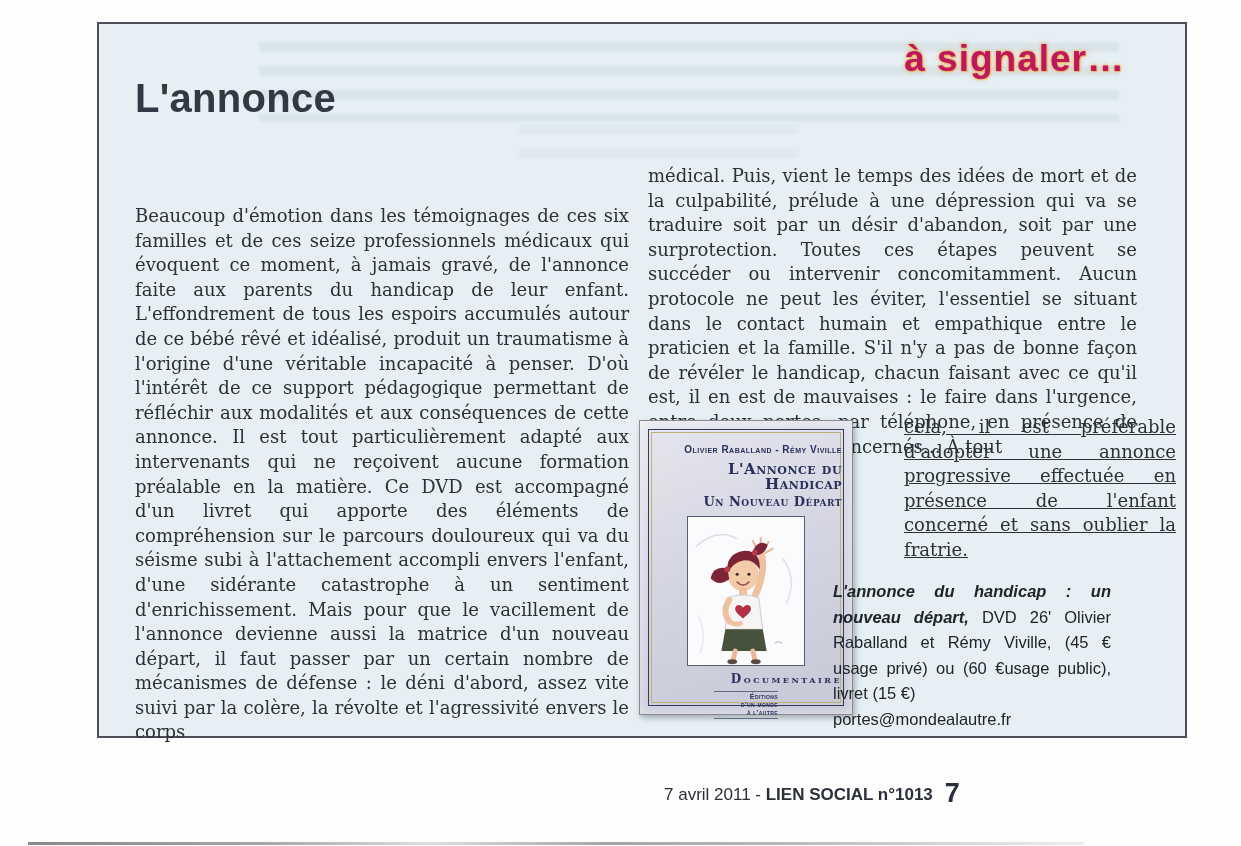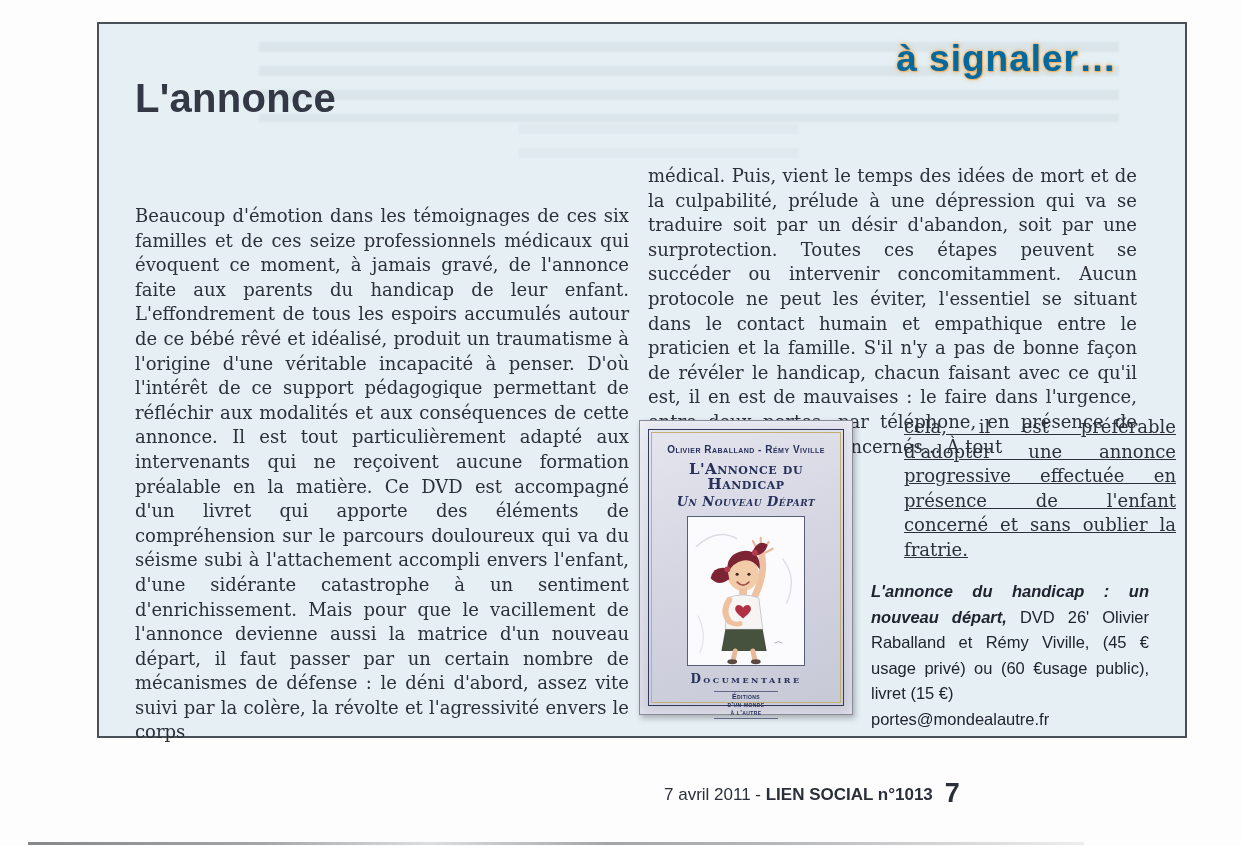--- a/index.html
+++ b/index.html
@@ -23,23 +23,23 @@
   
   .ghost {
     position:absolute; pointer-events:none;
     background:repeating-linear-gradient(180deg, rgba(90,100,110,0.07) 0 10px, rgba(0,0,0,0) 10px 24px);
     filter:blur(1px);
   }
   .ghost-a { left:160px; top:18px; width:860px; height:80px; }
   .ghost-b { left:420px; top:100px; width:280px; height:40px; opacity:.6; }
 
   .section-header {
-    position:absolute; top:14px; right:68px;
+    position:absolute; top:14px; right:60px;
     font-size:37px; font-weight:600; letter-spacing:1px;
-    color:#0369a1;
+    color:#be185d;
     text-shadow:0 0 2px #f0a23a, 0 0 5px rgba(240,162,58,.75), 1px 1px 0 rgba(240,162,58,.5);
   }
 
   .title {
     position:absolute; left:36px; top:50px; margin:0;
     font-size:40px; line-height:48px; font-weight:600;
     color:#343844; letter-spacing:.3px;
   }
   .title-line { display:block; }
 
@@ -64,33 +64,33 @@
   .cover-frame-outer {
     position:absolute; inset:8px;
     border:1px solid #343a5c;
   }
   .cover-frame-inner {
     position:absolute; inset:2px;
     border:1px solid #c3ae74;
   }
   .cover-content {
     position:absolute; inset:10px;
-    text-align:center; color:#27305a;
+    text-align:right; color:#27305a;
     padding-top:14px; box-sizing:border-box;
   }
   .cover-authors {
     font-size:10px; font-weight:700; font-variant:small-caps;
     letter-spacing:.5px; line-height:10px;
   }
   .cover-title {
     margin-top:7px; font-size:15px; font-weight:700;
     font-variant:small-caps; letter-spacing:.5px; line-height:15px;
   }
   .cover-subtitle {
-    margin-top:3px; font-size:13px; font-weight:700; font-style:italic;
+    margin-top:3px; font-size:13px; font-weight:700; 
     font-variant:small-caps; letter-spacing:.5px; line-height:13px;
   }
   .cover-illustration {
     width:118px; height:150px; margin:8px auto 0;
     background:#fbfbfd; border:1px solid #565d78;
     box-sizing:border-box;
   }
   .cover-illustration svg { display:block; width:100%; height:100%; }
   .cover-genre {
     margin-top:7px; font-size:12px; font-weight:700;
@@ -100,21 +100,21 @@
     margin:5px auto 0; width:64px;
     font-size:7px; line-height:8px; font-weight:700;
     letter-spacing:.4px; font-variant:small-caps;
     border-top:1px solid rgba(42,49,88,.65);
     border-bottom:1px solid rgba(42,49,88,.65);
     padding:1px 0;
   }
 
   
   .caption {
-    position:absolute; left:772px; top:555px; width:278px;
+    position:absolute; left:734px; top:555px; width:278px;
     font-size:16.5px; line-height:25.5px; color:#20242e;
   }
   .caption-par { margin:0; text-align:justify; }
   .caption-lead { font-weight:700; font-style:italic; }
 
   
   .footer {
     position:absolute; left:664px; top:776px; width:520px;
     font-size:17px; color:#2b2f3a;
   }

